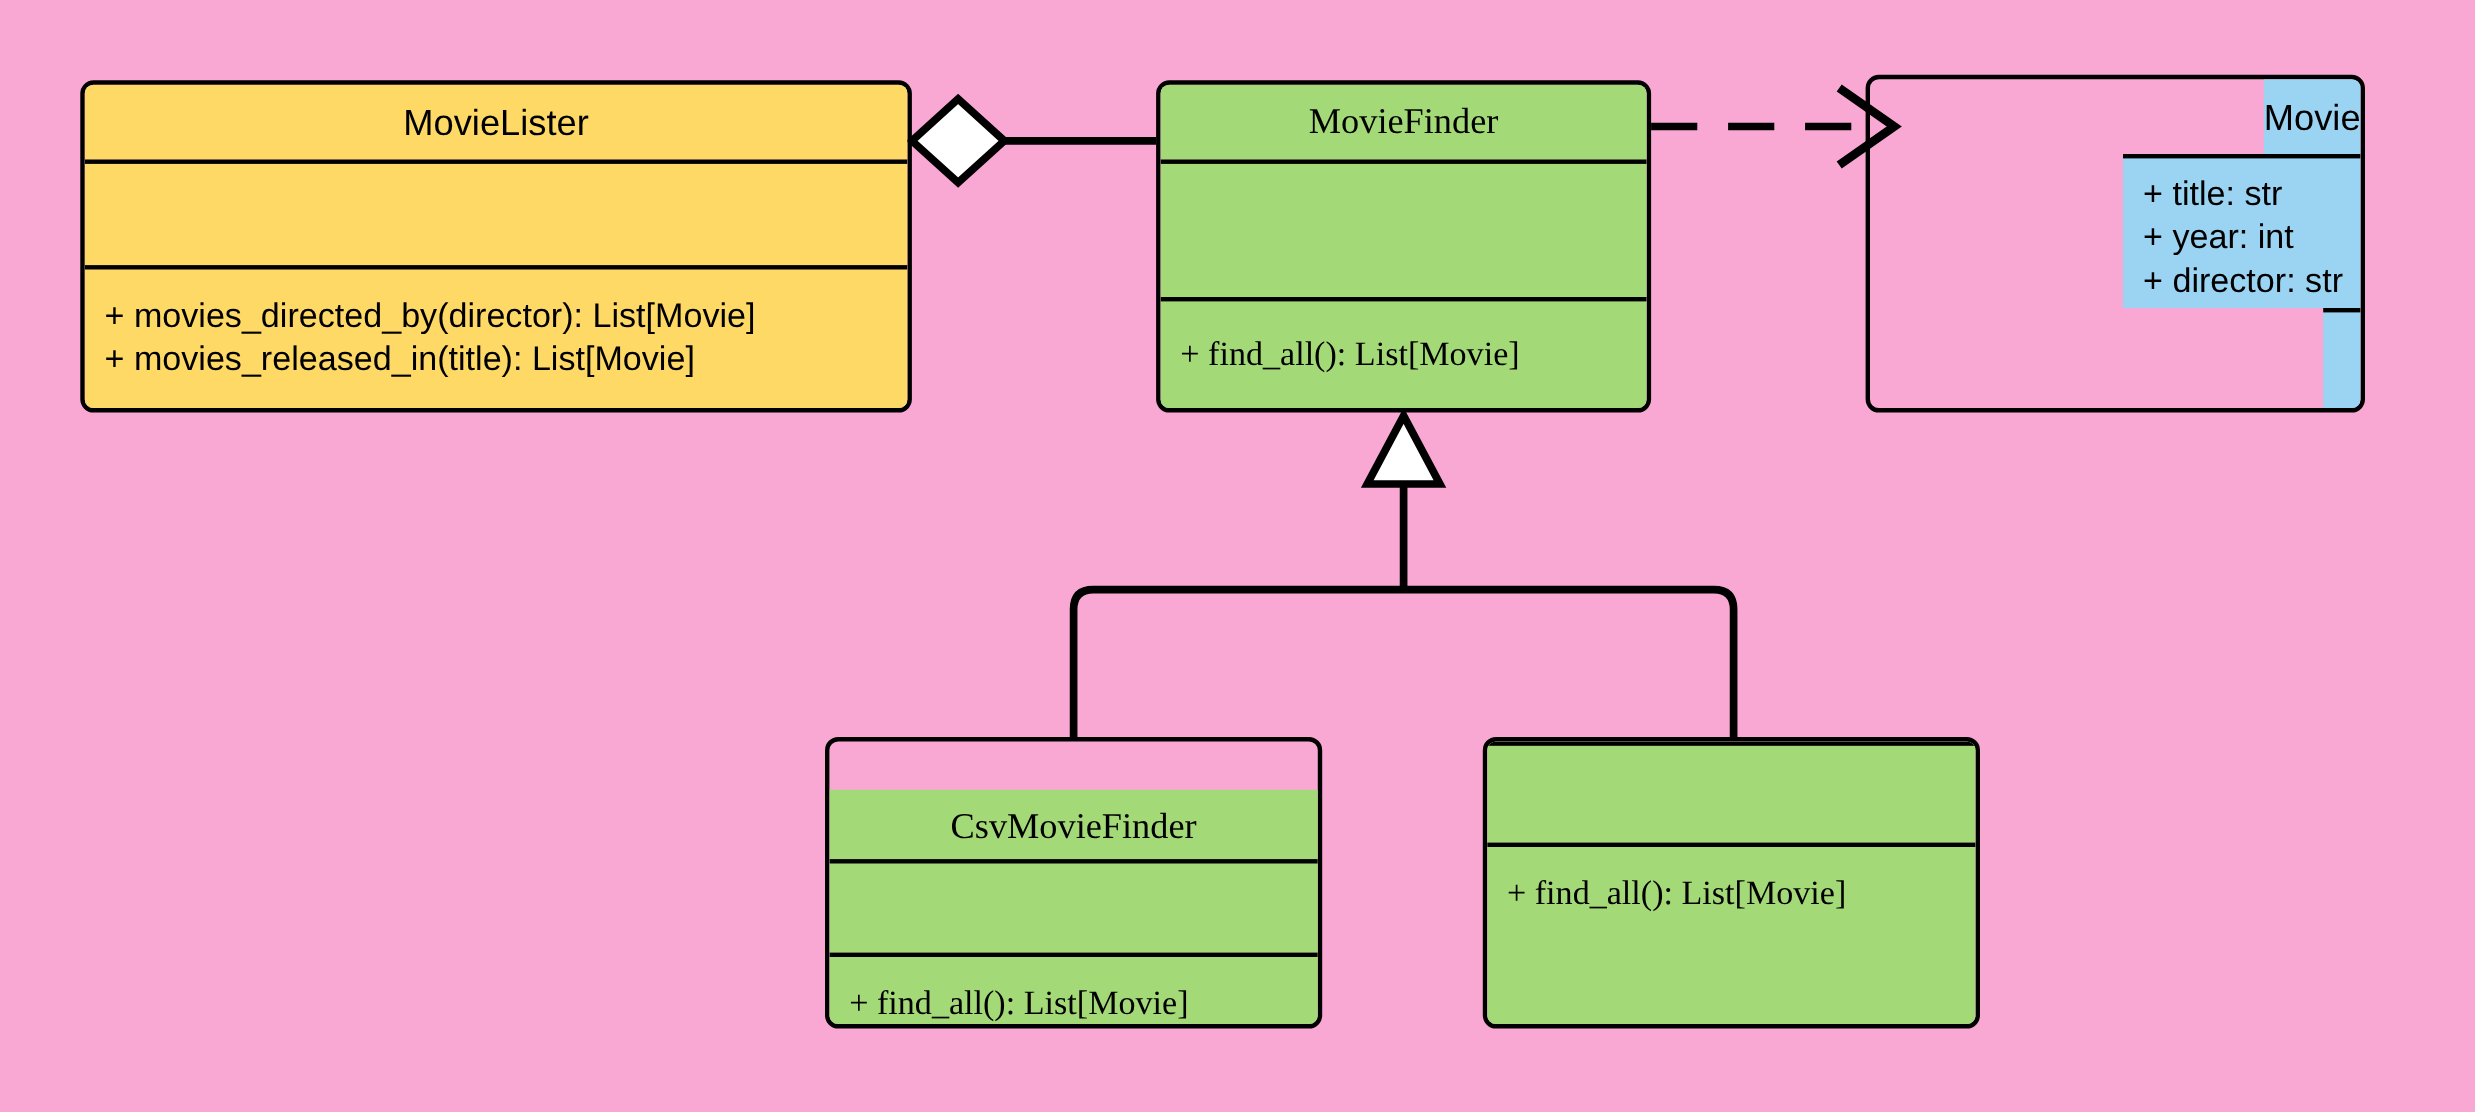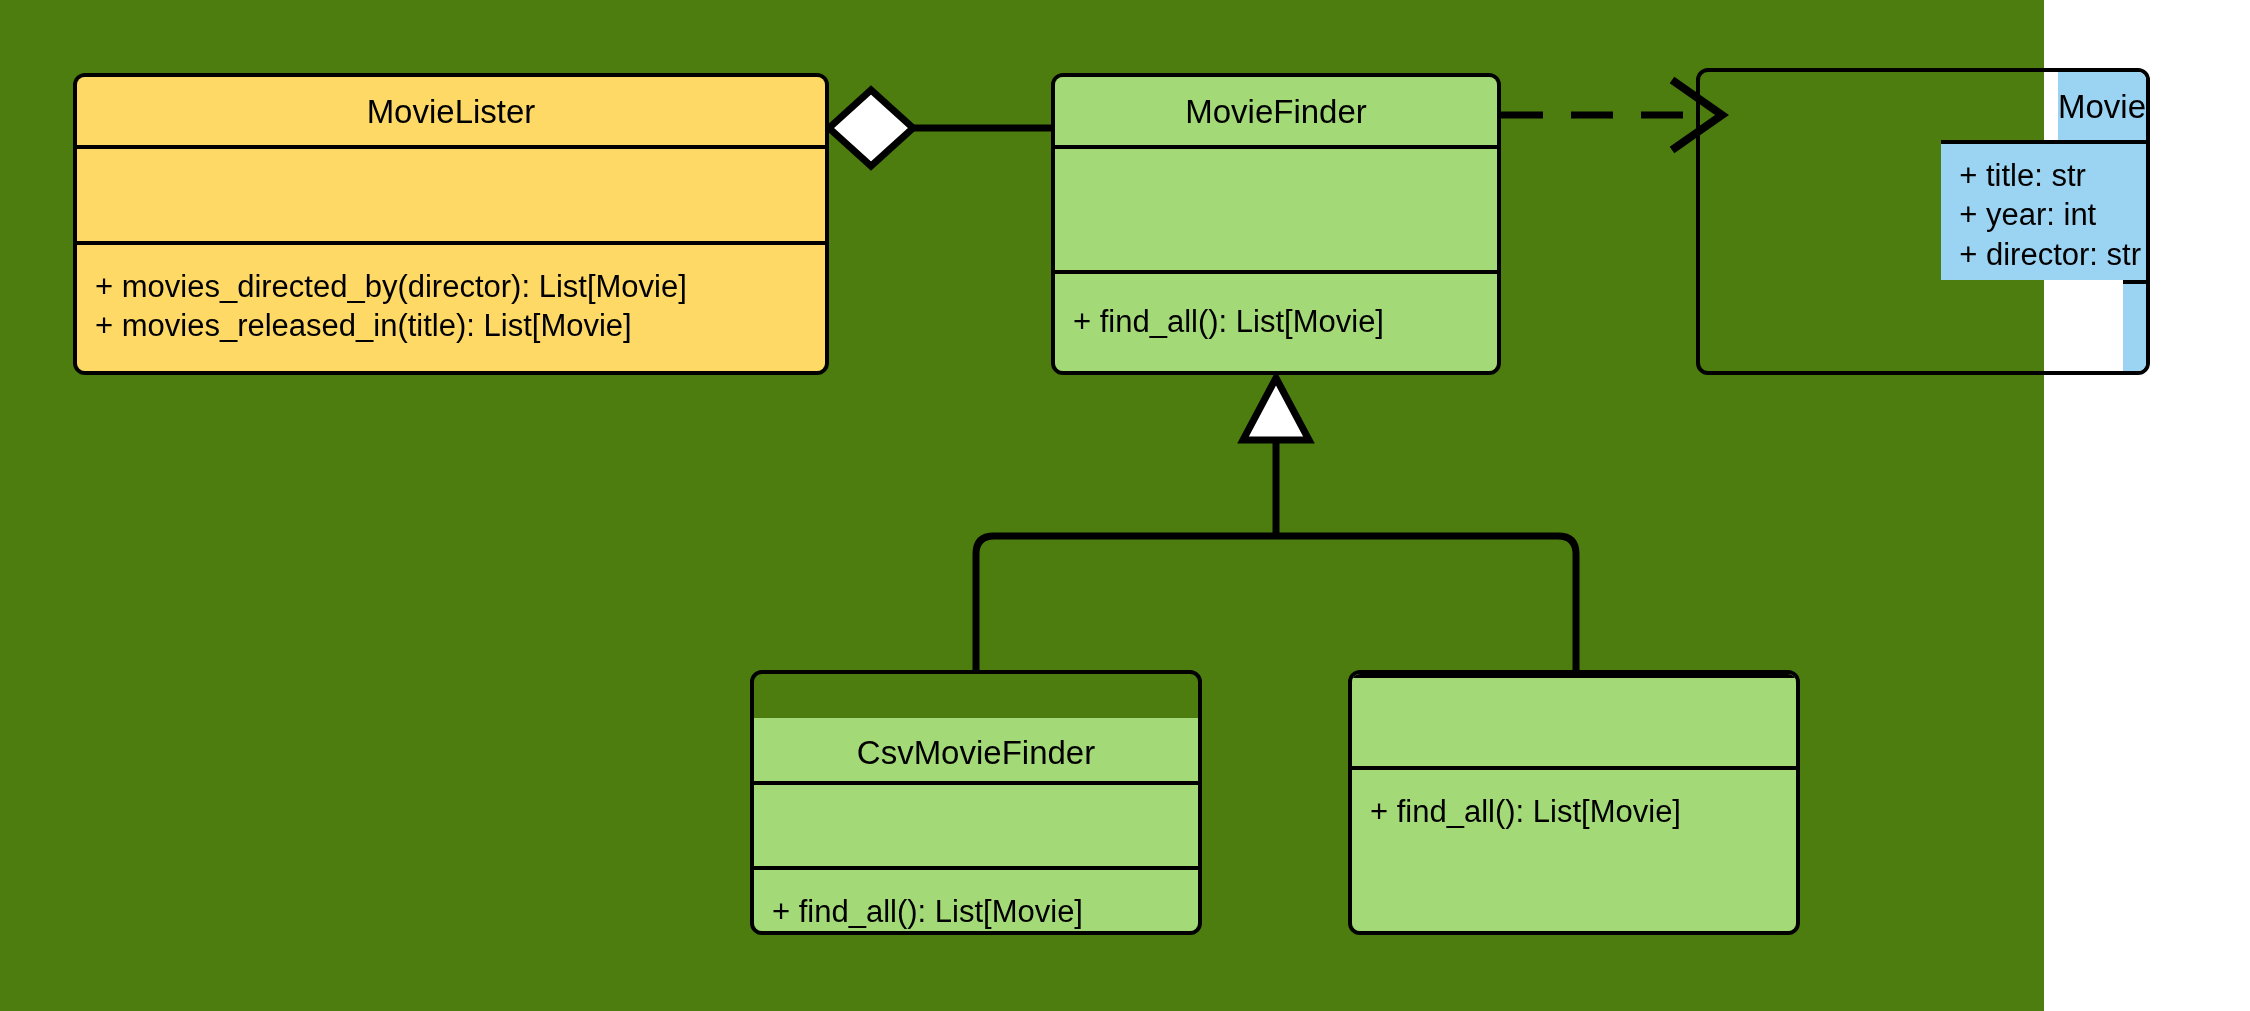--- a/index.html
+++ b/index.html
@@ -8,23 +8,23 @@
     background: #ffffff;
   }
   body {
     width: 2250px;
     height: 1011px;
     font-family: "Liberation Sans", sans-serif;
     overflow: hidden;
   }
   #diagram-canvas {
     position: relative;
-    width: 2044px;
+    width: 2250px;
     height: 1011px;
-    background: #4d7c0f;
+    background: #f9a8d4;
   }
   
   #connector-layer {
     position: absolute;
     left: 0;
     top: 0;
     width: 2250px;
     height: 1011px;
     z-index: 1;
   }
@@ -48,31 +48,31 @@
   }
   .cls-name {
     text-align: center;
     font-size: 33px;
     line-height: 1.15;
     color: #000000;
     white-space: nowrap;
   }
   .member-list {
     padding-left: 18px;
-    padding-right: 5px;
+    padding-right: 16px;
   }
   .member {
     font-size: 31px;
     line-height: 1.27;
     color: #000000;
     white-space: nowrap;
   }
   
   .theme-yellow .compartment { background: #ffd966; }
-  .theme-green  .compartment { background: #a3d977; }
+  .theme-green  .compartment { background: #a3d977; font-family: Liberation Serif, serif; }
   .theme-blue   .compartment { background: #9bd3f2; }
 
   
   #box-movielister      { left: 73px;   top: 73px;  width: 756px; height: 302px; }
   #box-movielister .c-name { height: 68px; padding-top: 16px; }
   #box-movielister .c-attrs { height: 96px; }
   #box-movielister .c-methods { flex: 1; padding-top: 22px; }
 
   #box-moviefinder      { left: 1051px; top: 73px;  width: 450px; height: 302px; }
   #box-moviefinder .c-name { height: 68px; padding-top: 16px; }

